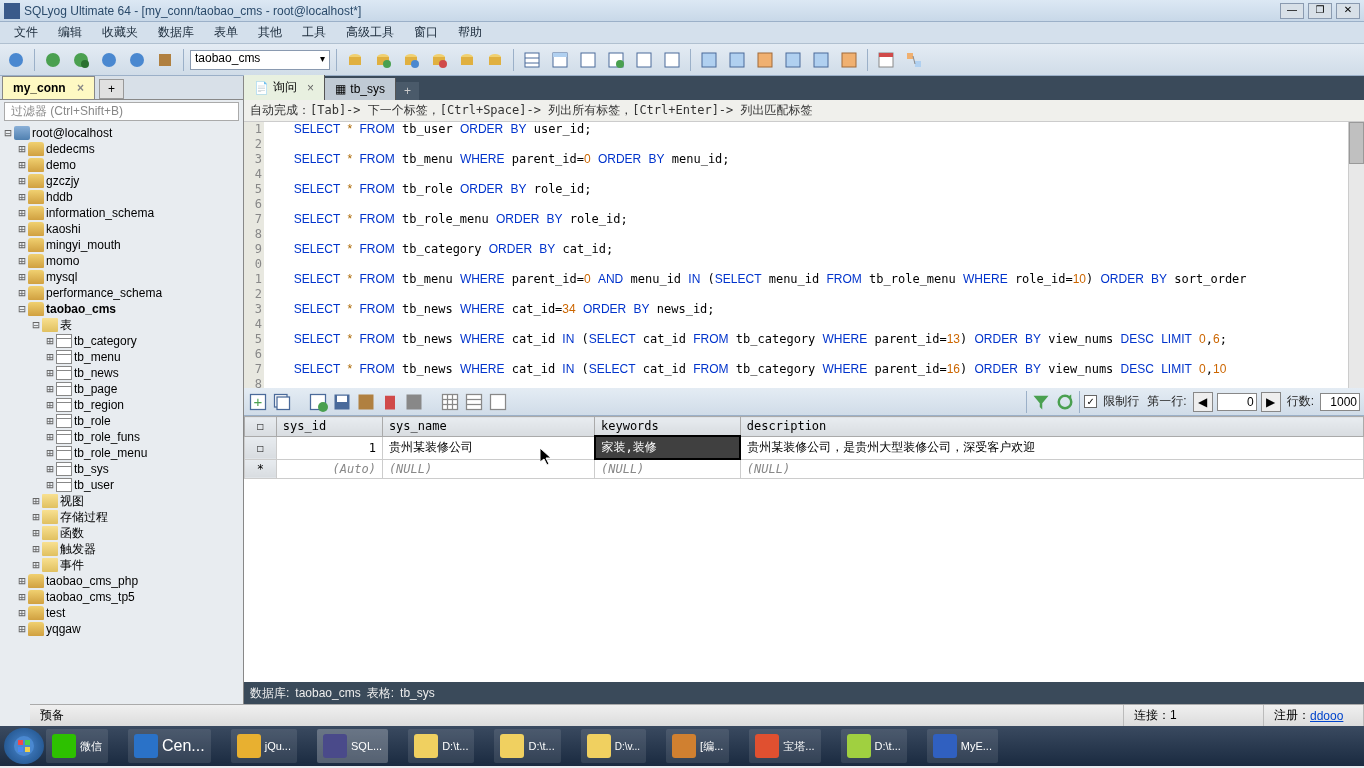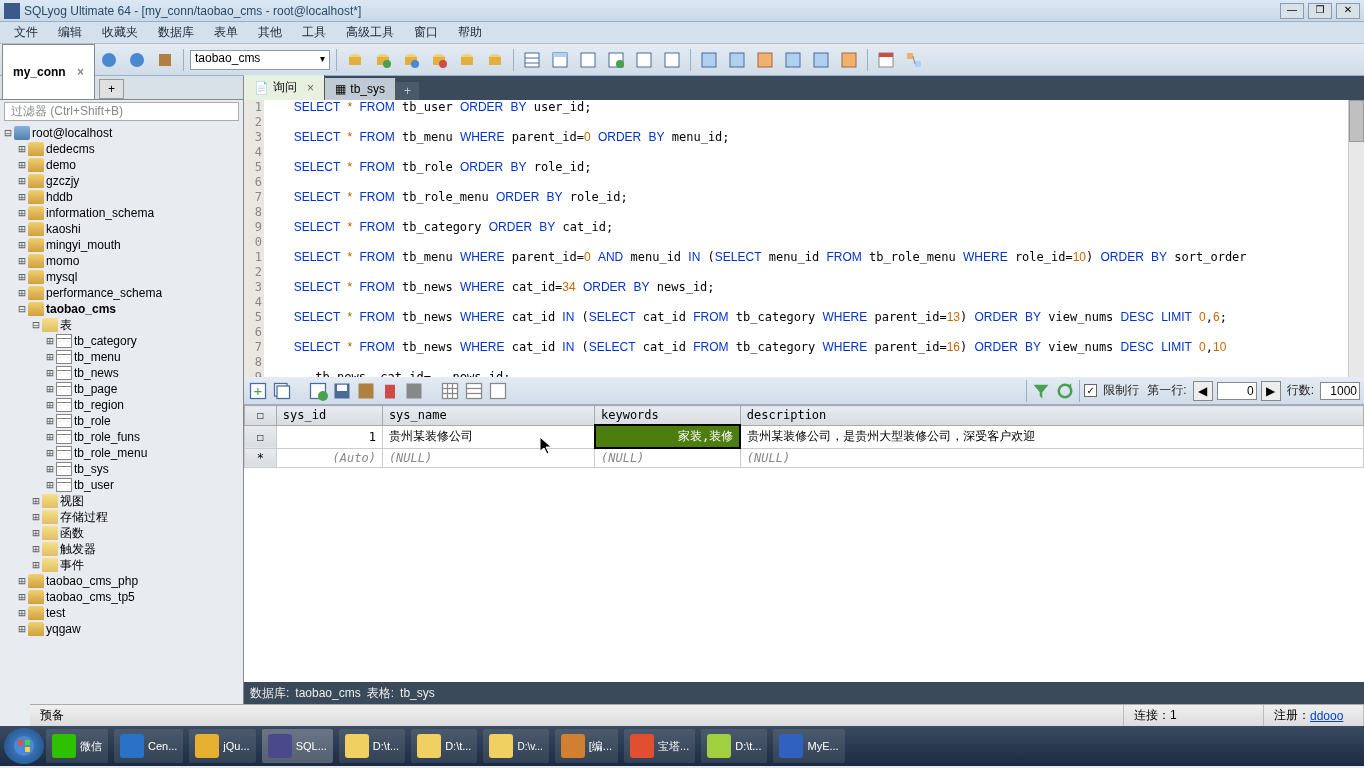--- a/index.html
+++ b/index.html
@@ -13,21 +13,21 @@
 .menubar span { padding: 2px 10px; color: #1a2a3a; }
 .toolbar { height: 32px; background: linear-gradient(#e4ecf4, #d0dce8); display: flex; align-items: center; padding: 0 4px; gap: 4px; border-bottom: 1px solid #9bb0c8; }
 .tool-btn { width: 24px; height: 24px; display: flex; align-items: center; justify-content: center; }
 .tool-btn svg { width: 20px; height: 20px; }
 .tool-sep { width: 1px; height: 22px; background: #9bb0c8; margin: 0 2px; }
 .db-select { width: 140px; height: 20px; border: 1px solid #8a9ab0; background: #fff; padding: 0 16px 0 4px; position: relative; }
 .db-select::after { content: "▾"; position: absolute; right: 4px; top: 2px; font-size: 10px; }
 .main { display: flex; height: 628px; }
 .left-panel { width: 244px; background: #e8ecf0; border-right: 1px solid #888; display: flex; flex-direction: column; }
 .conn-tabs { height: 24px; background: #d8e0e8; display: flex; align-items: flex-end; border-bottom: 1px solid #888; }
-.conn-tab { padding: 20px 10px; background: #ffffff; border: 1px solid #888; border-bottom: none; margin-left: 2px; position: relative; font-weight: bold; }
+.conn-tab { padding: 4px 10px; background: #fef9c3; border: 1px solid #888; border-bottom: none; margin-left: 2px; position: relative; font-weight: bold; }
 .conn-tab-close { margin-left: 8px; color: #888; }
 .conn-add { padding: 2px 8px; border: 1px solid #999; background: #e0e0e0; margin-left: 4px; }
 .filter-label { padding: 2px 6px; color: #555; background: #e8ecf0; border-bottom: 1px solid #ccc; }
 .filter-input { padding: 0 6px; color: #888; background: #ffffff; border: 1px solid #aaa; margin: 2px 4px; }
 .tree { flex: 1; overflow: auto; padding: 2px; background: #e8ecf0; }
 .tree-node { display: flex; align-items: center; height: 16px; white-space: nowrap; }
 .tree-toggle { width: 12px; text-align: center; color: #666; font-family: monospace; cursor: pointer; }
 .tree-icon { width: 16px; height: 14px; margin-right: 2px; display: inline-block; }
 .icon-server { background: linear-gradient(#8ab0d8, #5080b0); border-radius: 2px; }
 .icon-db { background: linear-gradient(#f0d070, #d0a040); border-radius: 3px 3px 1px 1px; }
@@ -62,21 +62,21 @@
 .gt-btn { width: 20px; height: 20px; display: flex; align-items: center; justify-content: center; }
 .gt-spacer { flex: 1; }
 .gt-text { color: #222; padding: 0 2px; }
 .gt-input { width: 40px; height: 18px; border: 1px solid #888; background: #fff; text-align: right; padding: 0 2px; }
 .gt-checkbox { width: 13px; height: 13px; border: 1px solid #666; background: #fff; display: inline-flex; align-items: center; justify-content: center; font-size: 10px; }
 .grid { background: #fff; }
 .grid table { border-collapse: collapse; width: 100%; }
 .grid th { background: linear-gradient(#e8ecf0, #d8dce0); border: 1px solid #aaa; padding: 2px 6px; text-align: left; font-weight: normal; font-family: Consolas, monospace; }
 .grid td { border: 1px solid #ccc; padding: 2px 6px; font-family: Consolas, monospace; }
 .grid .row-head { width: 24px; background: linear-gradient(#e8ecf0, #d8dce0); text-align: center; }
-.grid .cell-sel { background: #4d7c0f; color: #fff; border: 2px solid #000; text-align: right; }
+.grid .cell-sel { background: #404040; color: #fff; border: 2px solid #000; }
 .grid .null { color: #888; font-style: italic; }
 .cursor-arrow { position: absolute; pointer-events: none; }
 .grid-area { flex: 1; background: #fff; position: relative; }
 .status-db { height: 22px; background: #3a4a5a; color: #eee; display: flex; align-items: center; padding: 0 6px; font-family: Consolas, monospace; gap: 6px; }
 .status-bar { height: 22px; background: linear-gradient(#f0f0f0, #dcdcdc); display: flex; align-items: center; border-top: 1px solid #aaa; margin-left: 30px; }
 .status-cell { padding: 0 10px; border-right: 1px solid #bbb; height: 100%; display: flex; align-items: center; }
 .status-link { color: #0044cc; text-decoration: underline; }
 .taskbar { height: 40px; background: linear-gradient(#3a4a60, #1a2a40); display: flex; align-items: center; padding: 0 4px; gap: 2px; }
 .start-btn { width: 40px; height: 36px; background: radial-gradient(circle, #4a88d0, #1a4a80); border-radius: 50%; display: flex; align-items: center; justify-content: center; }
 .task-item { height: 34px; padding: 0 6px; background: rgba(255,255,255,0.1); display: flex; align-items: center; gap: 4px; color: #fff; border-radius: 2px; max-width: 90px; overflow: hidden; }
@@ -450,20 +450,21 @@
         <span>📄</span>
         <span>询问</span>
         <span class="editor-tab-close">×</span>
       </div>
       <div class="editor-tab" style="background:#c0cad4;">
         <span>▦</span>
         <span>tb_sys</span>
       </div>
       <div class="editor-add">+</div>
     </div>
+    <div class="hint-bar">自动完成：[Tab]-&gt; 下一个标签，[Ctrl+Space]-&gt; 列出所有标签，[Ctrl+Enter]-&gt; 列出匹配标签</div>
     <div class="editor" style="height:298px;">
       <div class="gutter" id="gutter">1
 2
 3
 4
 5
 6
 7
 8
 9
@@ -649,28 +650,28 @@
 <div class="taskbar">
   <div class="start-btn">
     <svg width="24" height="24" viewBox="0 0 24 24">
         <circle cx="12" cy="12" r="10" fill="#4a88d0"></circle>
         <rect x="6" y="6" width="5" height="5" fill="#f04a4a"></rect>
         <rect x="13" y="6" width="5" height="5" fill="#4ad04a"></rect>
         <rect x="6" y="13" width="5" height="5" fill="#4a88f0"></rect>
         <rect x="13" y="13" width="5" height="5" fill="#f0d04a"></rect>
       </svg>
   </div>
-  <div id="task-items" style="display:flex;gap:6px;">
+  <div id="task-items" style="display:flex;gap:20px;">
       <div class="task-item">
         <span class="task-icon" style="background:#2dc100"></span>
         <span style="font-size:11px;">微信</span>
       </div>
       <div class="task-item">
         <span class="task-icon" style="background:#2a72c8"></span>
-        <span style="font-size:11px;">Cen...</span>
+        <span style="font-size:16px;">Cen...</span>
       </div>
       <div class="task-item">
         <span class="task-icon" style="background:#e8b030"></span>
         <span style="font-size:11px;">jQu...</span>
       </div>
       <div class="task-item active">
         <span class="task-icon" style="background:#4a4a8a"></span>
         <span style="font-size:11px;">SQL...</span>
       </div>
       <div class="task-item">

